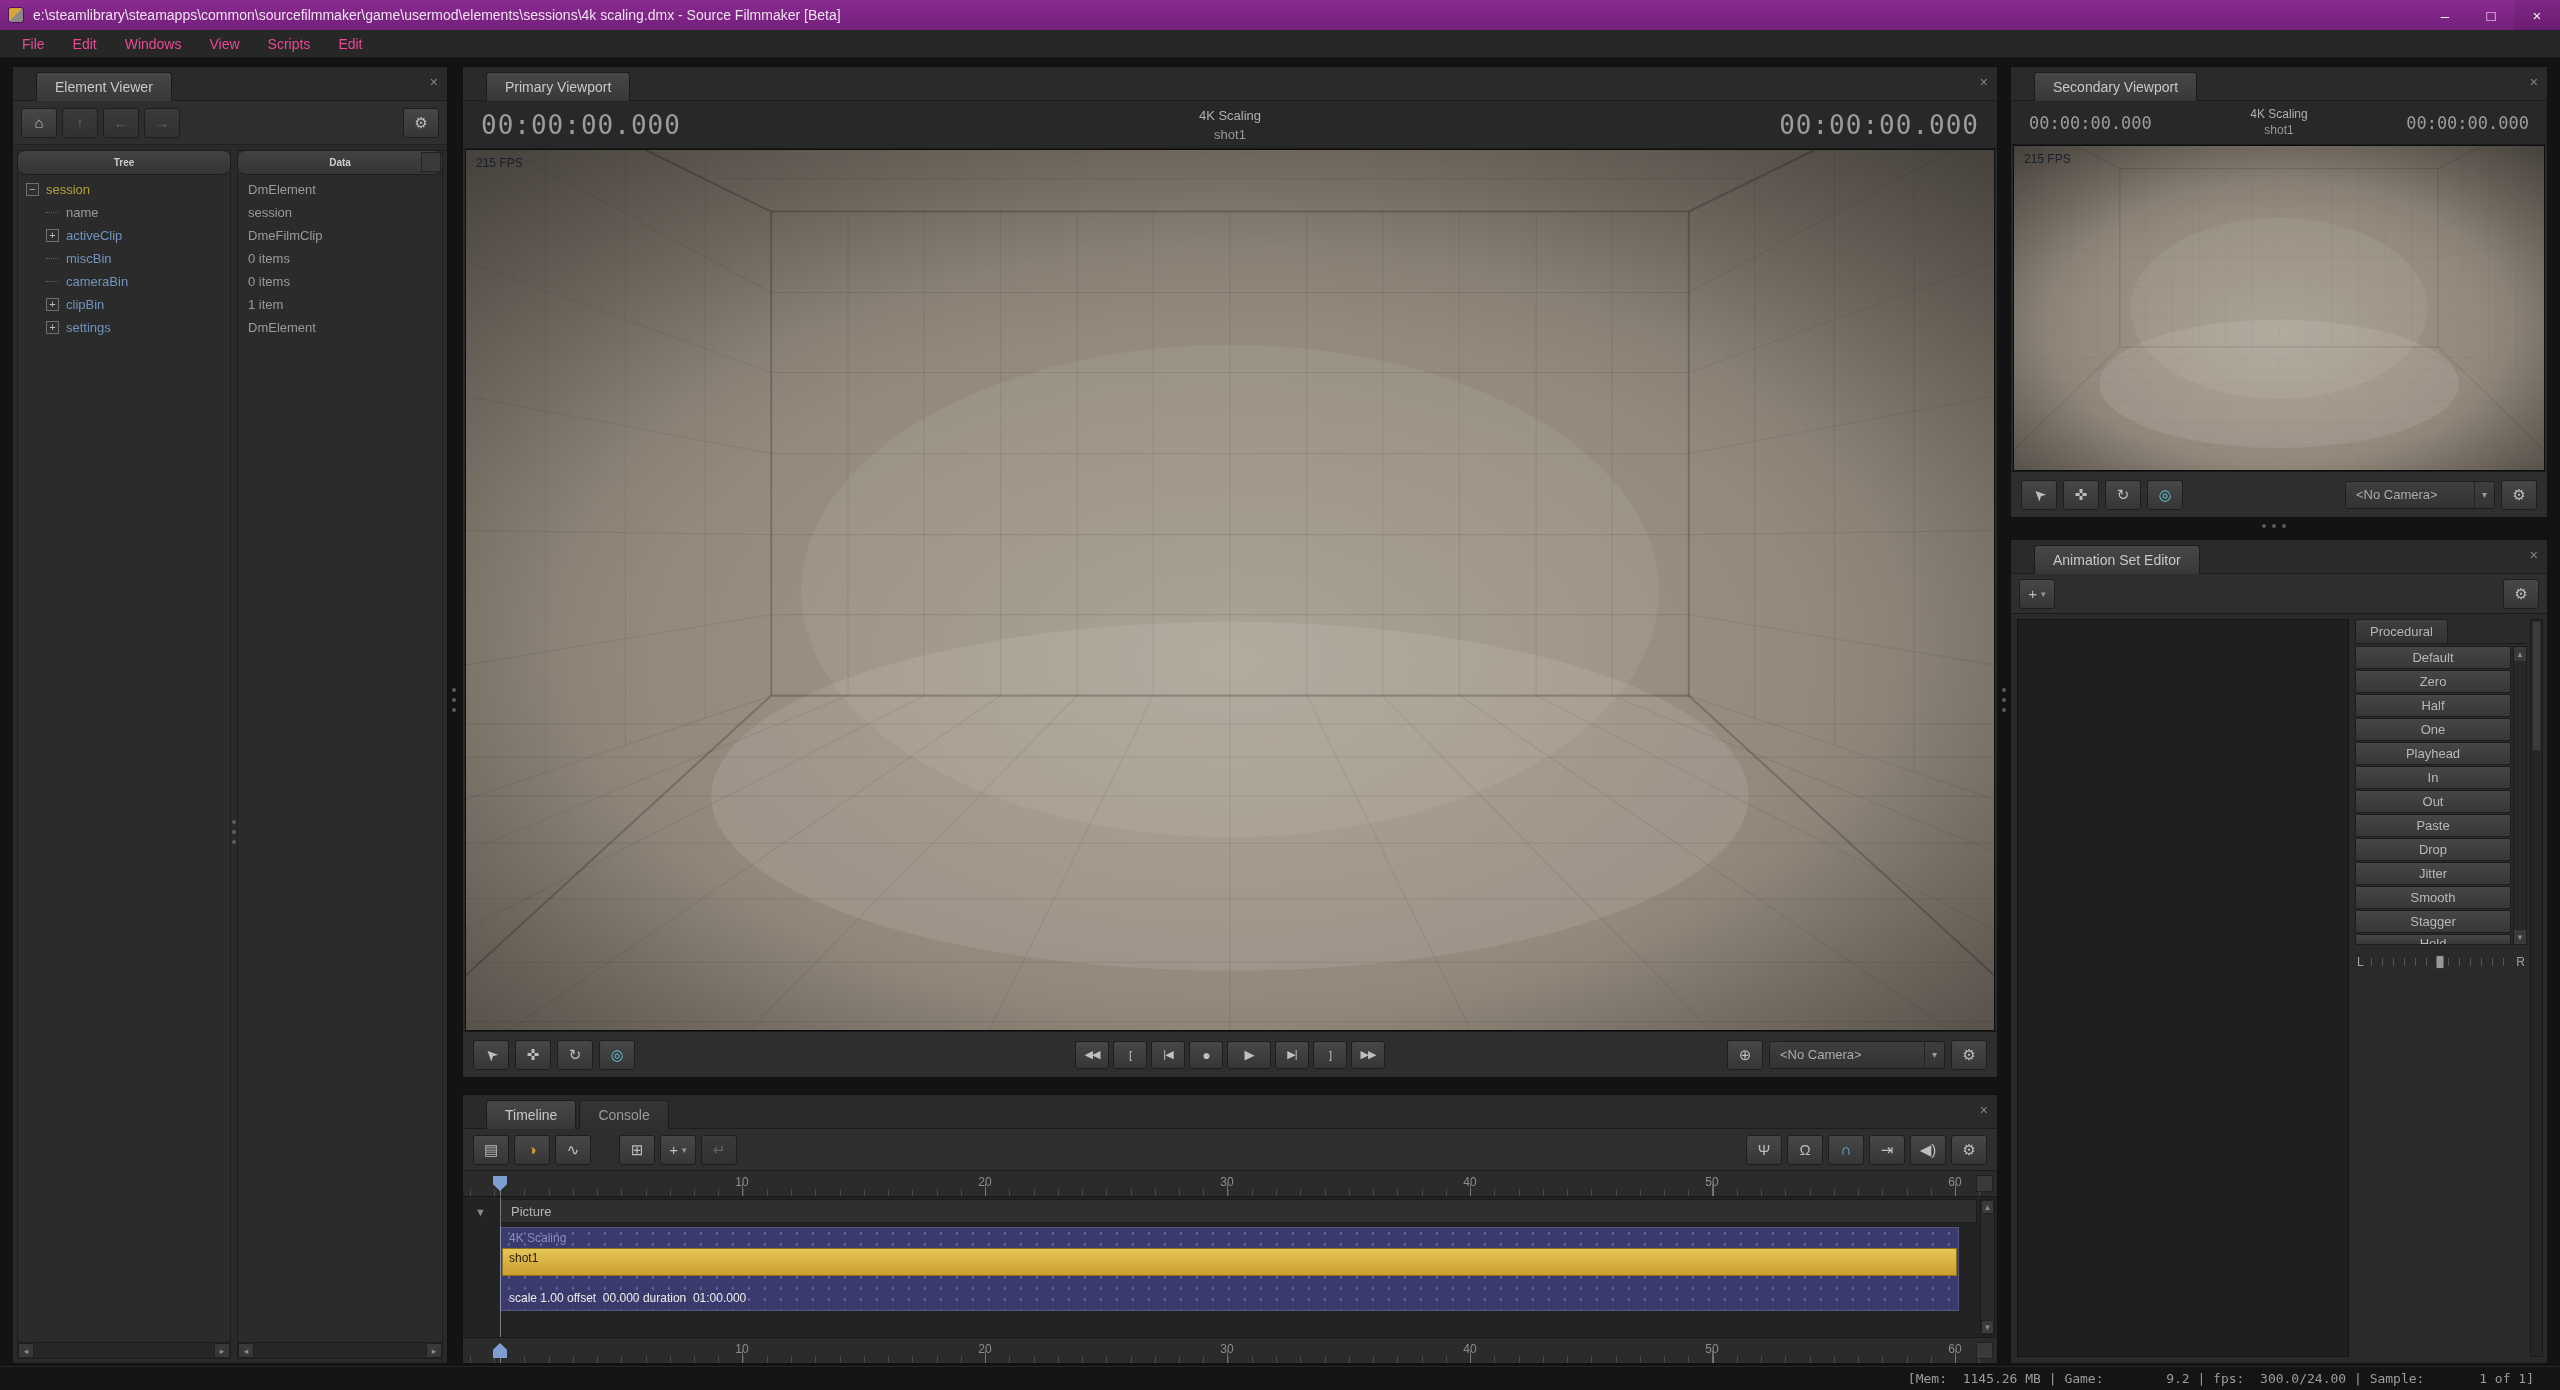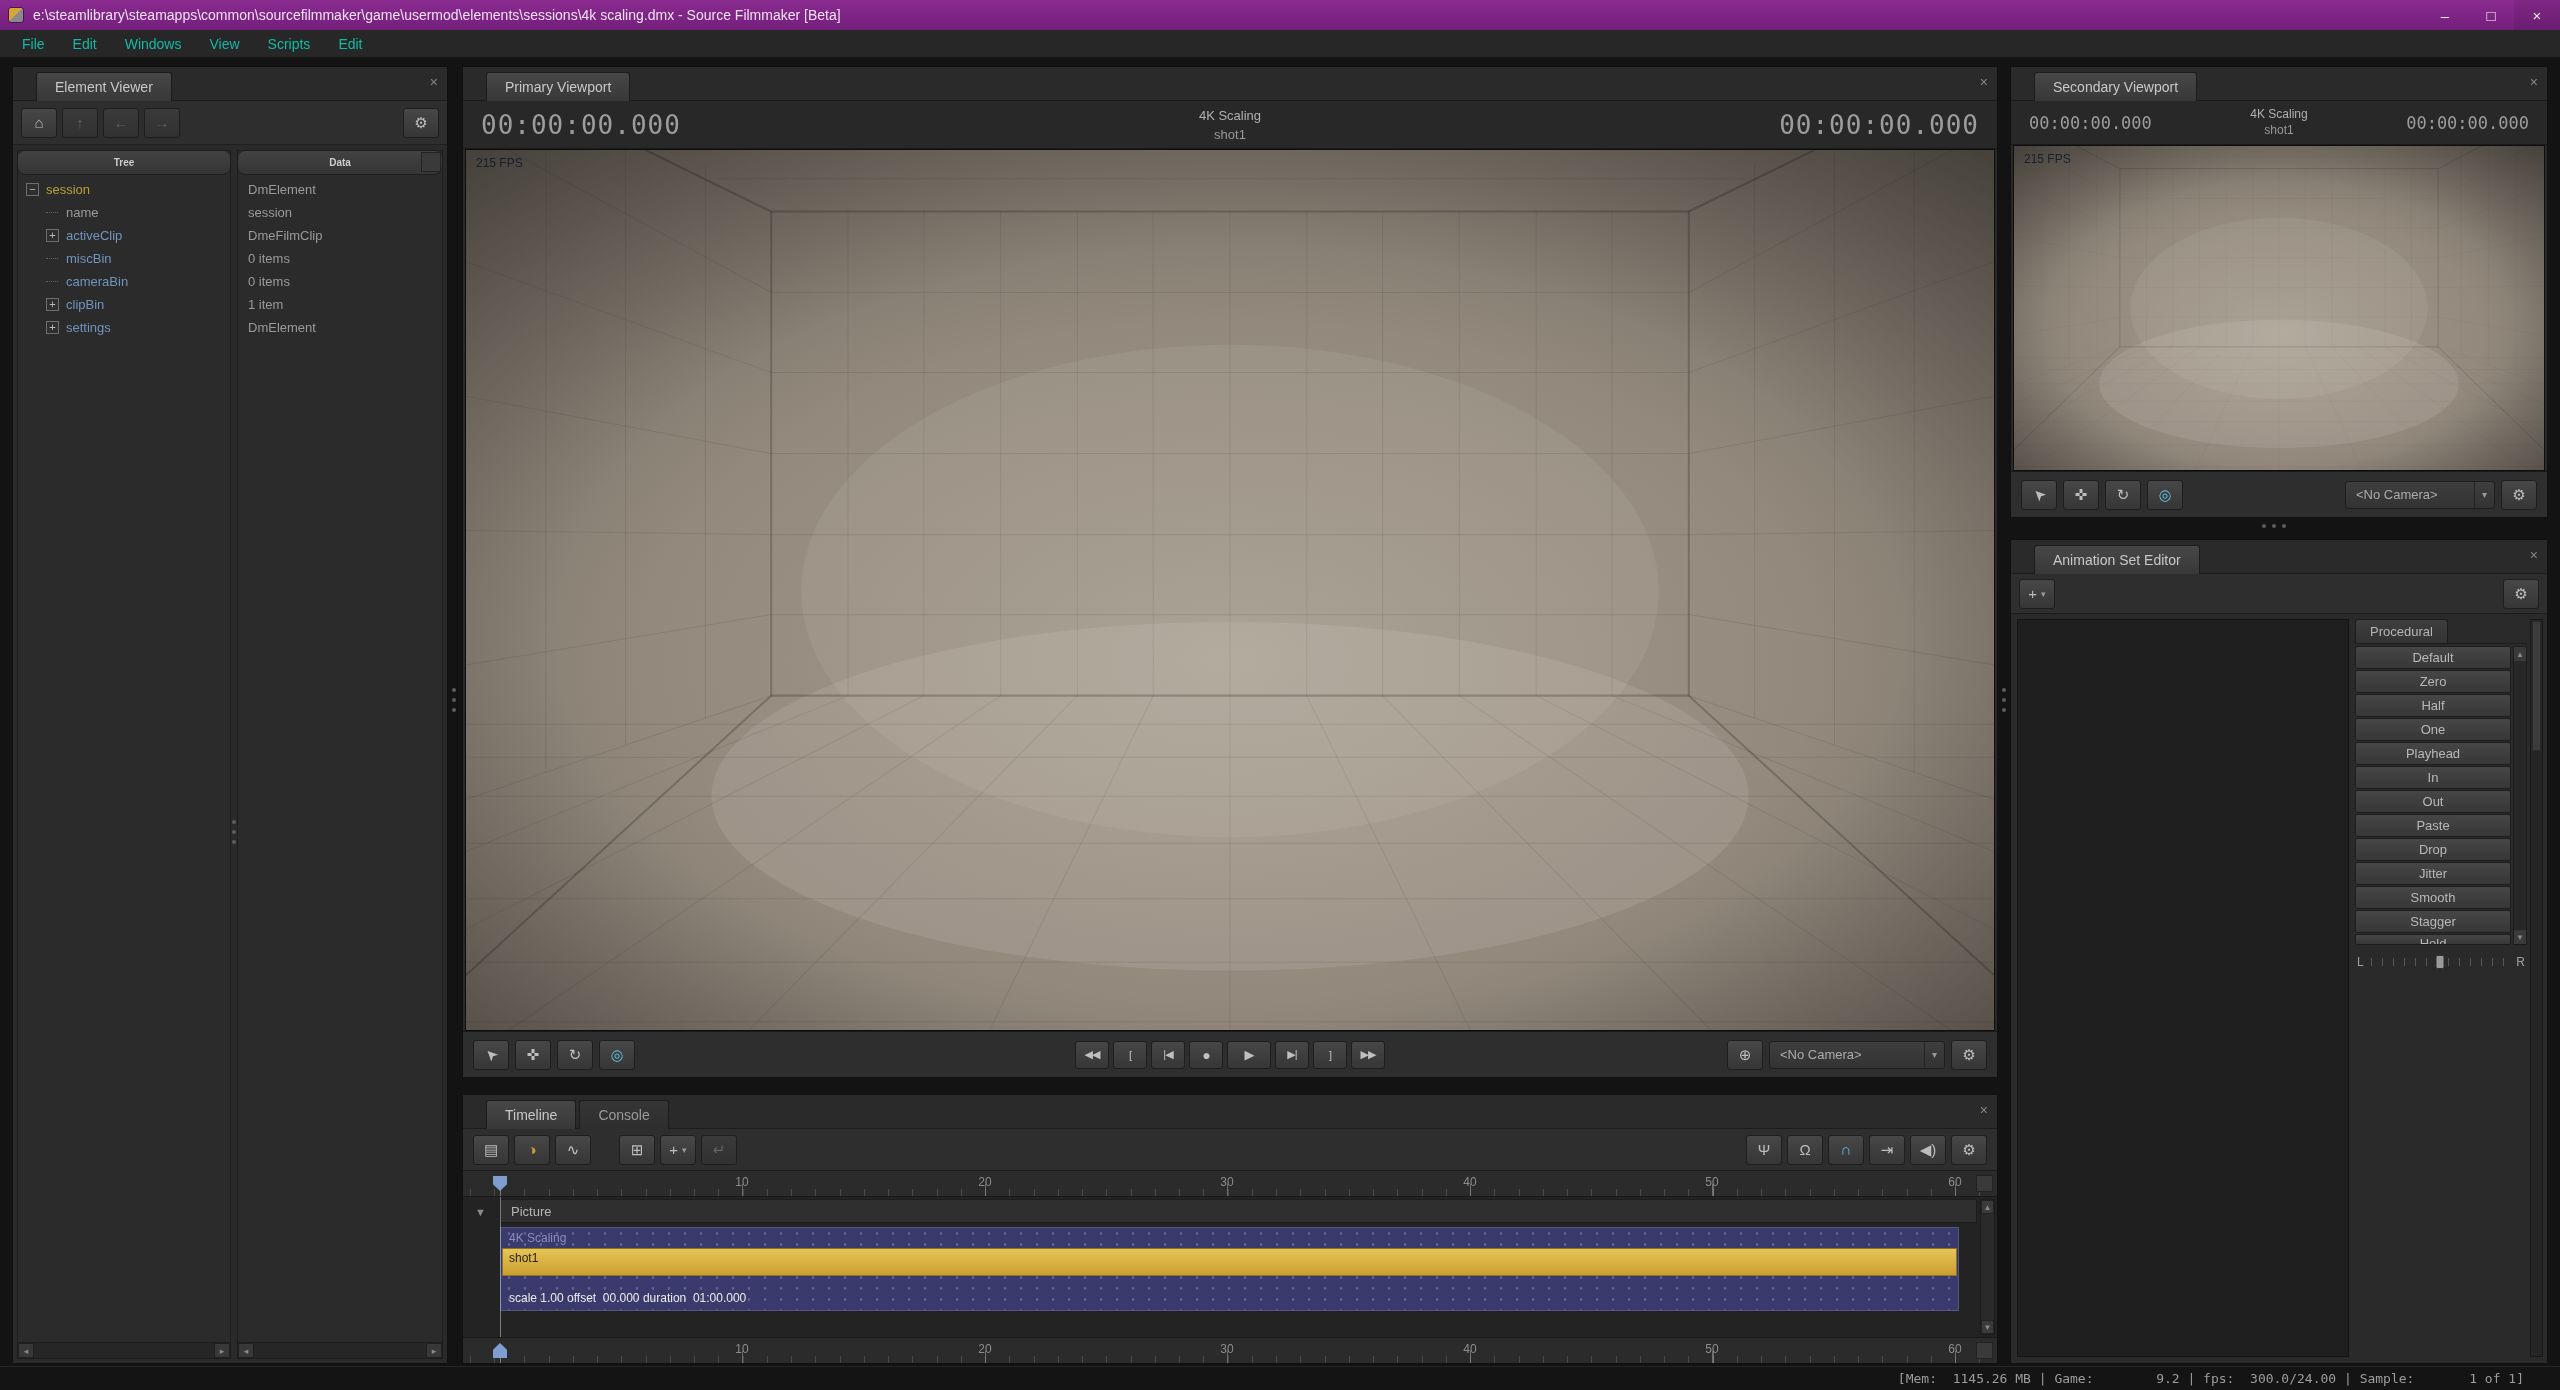--- a/index.html
+++ b/index.html
@@ -14,21 +14,21 @@
               background:linear-gradient(135deg,#d8a43c 0 48%,#8a8a8a 48% 100%); border:1px solid #4c1450; }
   .title-text { white-space:nowrap; overflow:hidden; text-overflow:ellipsis; max-width:1800px; }
   .win-controls { margin-left:auto; display:flex; height:100%; }
   .win-btn { width:46px; height:100%; display:flex; align-items:center; justify-content:center;
              font-size:15px; color:#f6eef8; }
   .win-btn.close-b { background:rgba(0,0,0,0.08); }
 
   
   .menubar { position:absolute; left:0; top:30px; width:2560px; height:28px; background:#272727;
              border-bottom:1px solid #161616; display:flex; align-items:center; padding-left:8px; }
-  .menu-item { padding:16px 14px; font-size:14px; color:#14b8a6; height:100%; display:flex; align-items:center; }
+  .menu-item { padding:16px 14px; font-size:14px; color:#ec4899; height:100%; display:flex; align-items:center; }
 
   
   .panel { position:absolute; background:#2a2a2a; border:1px solid #101010; display:flex; flex-direction:column; }
   .tabrow { height:34px; display:flex; align-items:flex-end; padding-left:23px; position:relative;
             border-bottom:1px solid #1c1c1c; flex:none; }
   .tab { height:29px; padding:0 18px; display:flex; align-items:center; font-size:14px; color:#9b9b9b;
          background:linear-gradient(#353535,#2e2e2e); border:1px solid #1c1c1c; border-bottom:none;
          border-radius:3px 3px 0 0; margin-right:3px; position:relative; top:1px; }
   .tab.active { background:linear-gradient(#474747,#383838); color:#c8c8c8; }
   .panel-close { position:absolute; right:9px; top:8px; color:#858585; font-size:14px; line-height:1; }
@@ -176,21 +176,21 @@
                  border:1px solid #191919; }
   .ase-thumb { position:absolute; left:1px; right:1px; top:1px; height:130px; background:#3c3c3c;
                border:1px solid #2a2a2a; }
 
   
   .vgrip { position:absolute; display:flex; flex-direction:column; gap:6px; }
   .hgrip { position:absolute; display:flex; flex-direction:row; gap:6px; }
   .vgrip i, .hgrip i { width:4px; height:4px; background:#5c5c5c; border-radius:50%; display:block; }
   .statusbar { position:absolute; left:0; top:1366px; width:2560px; height:24px; background:#141414;
                border-top:1px solid #262626; display:flex; align-items:center; justify-content:flex-end;
-               padding-right:36px; font-size:13px; color:#9c9c9c; white-space:pre;
+               padding-right:26px; font-size:13px; color:#9c9c9c; white-space:pre;
                font-family:"DejaVu Sans Mono", monospace; }
 </style>
 </head>
 <body>
 
 <svg width="0" height="0" style="position:absolute" aria-hidden="true">
   <defs>
     <radialGradient id="rg" cx="50%" cy="58%" r="85%">
       <stop offset="0%" stop-color="#a59c8f"></stop>
         <stop offset="45%" stop-color="#93897d"></stop>

